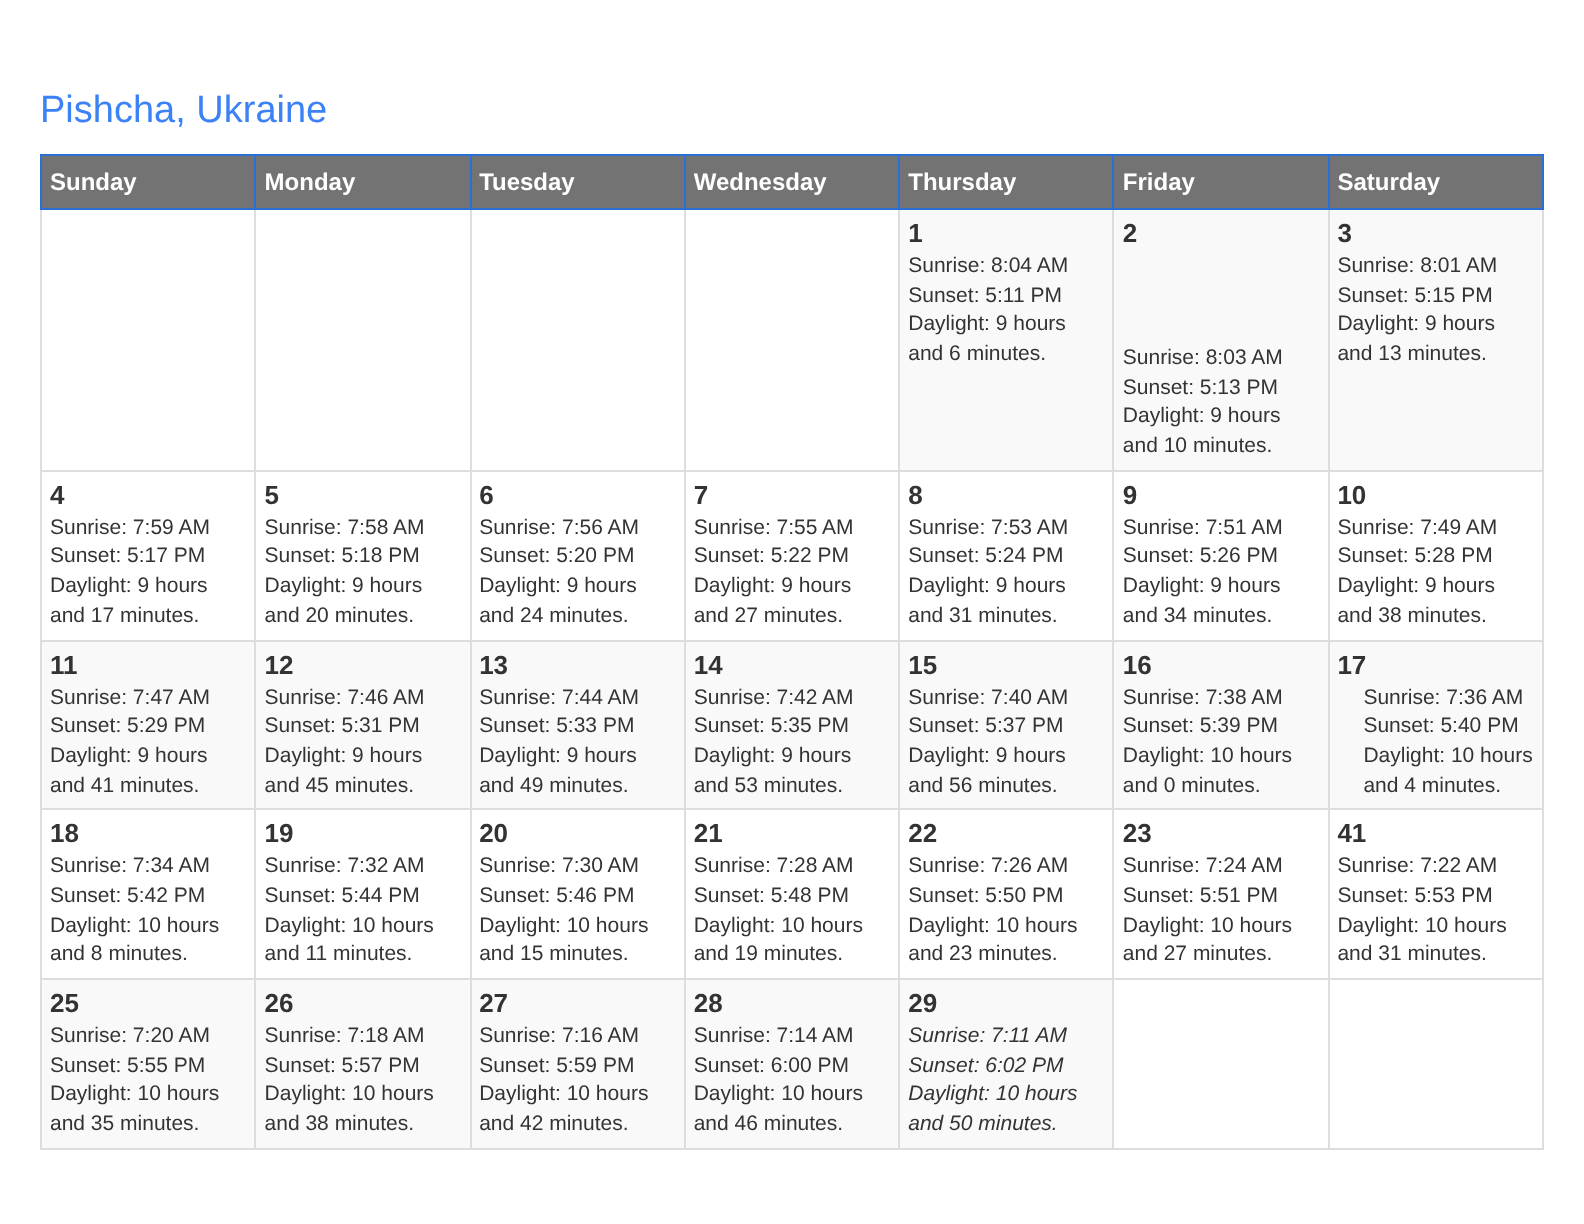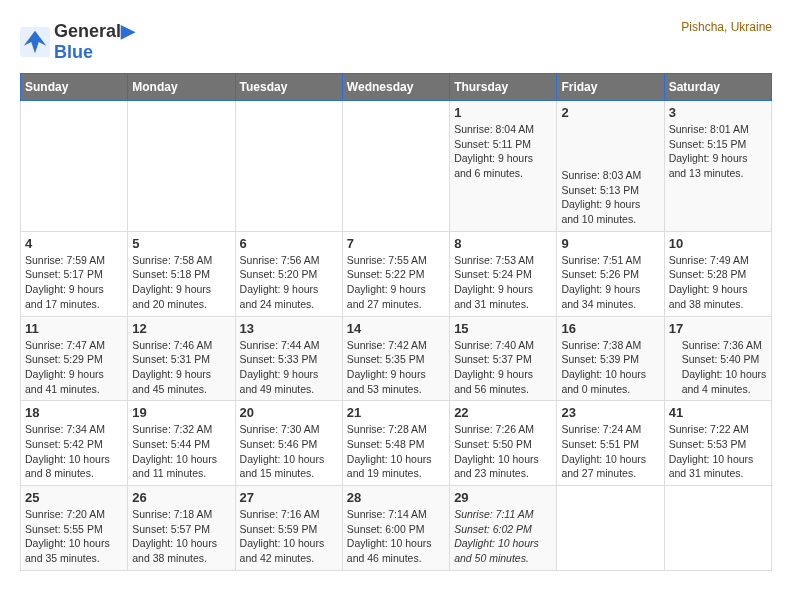--- a/index.html
+++ b/index.html
@@ -27,22 +27,23 @@
     }
     .title-block {
       text-align: right;
     }
     .main-title {
       font-size: 32px;
       font-weight: bold;
       color: #333;
     }
     .subtitle {
-      font-size: 12px;
-      color: #a16207;
+      font-size: 19px;
+      color: #3b82f6;
+      margin-top: 25px;
     }
     table {
       width: 100%;
       border-collapse: collapse;
       font-size: 11px;
     }
     thead tr {
       background-color: #737373;
       color: white;
     }
@@ -82,30 +83,20 @@
       background-color: #fff;
     }
     .empty-cell {
       background: #fff;
     }
   </style>
 </head>
 <body>
 
 <div class="header">
-  <div class="logo">
-    <svg class="logo-icon" viewBox="0 0 40 40">
-      <rect x="0" y="0" width="40" height="40" rx="4" fill="#e8f0fe"></rect>
-      <polygon points="20,5 35,25 25,20 20,35 15,20 5,25" fill="#2b6fd4"></polygon>
-    </svg>
-    <div>
-      <div style="font-size:18px;font-weight:bold;color:#333;">General<span style="color:#2b6fd4;">▶</span></div>
-      <div style="font-size:18px;font-weight:bold;color:#2b6fd4;">Blue</div>
-    </div>
-  </div>
   <div class="title-block">
     <div class="subtitle">Pishcha, Ukraine</div>
   </div>
 </div>
 
 <table>
   <thead>
     <tr id="header-row">
         <th>Sunday</th>
         <th>Monday</th>

